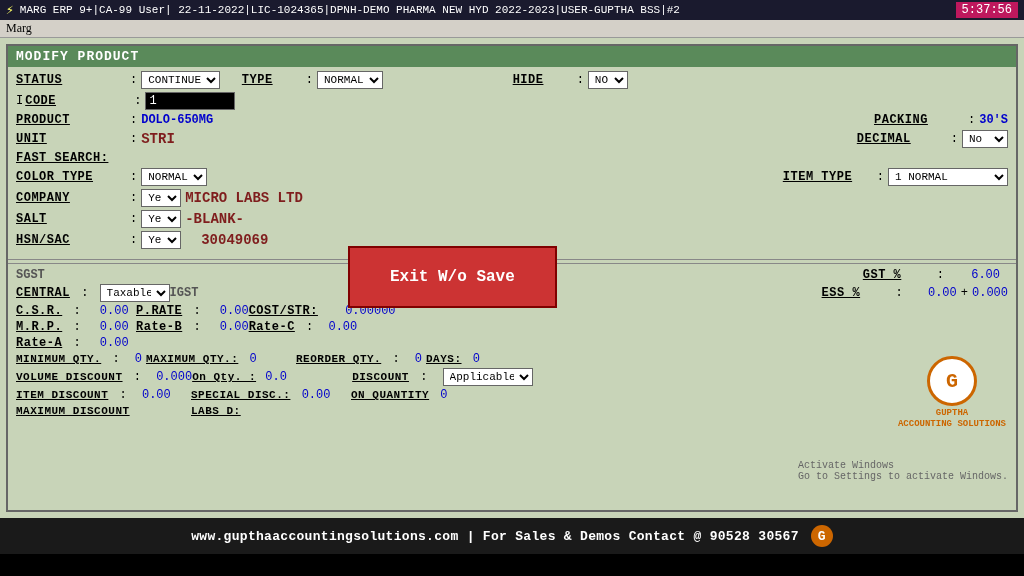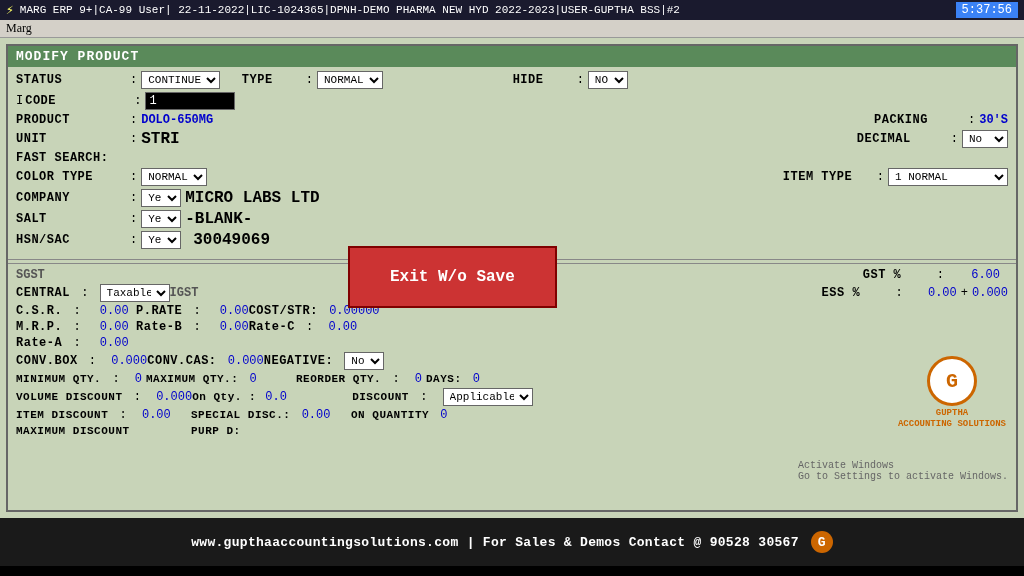--- a/index.html
+++ b/index.html
@@ -60,26 +60,27 @@
       margin-bottom: 3px;
       font-size: 12px;
     }
 
     .label {
       color: #000;
       font-weight: bold;
       font-size: 12px;
       min-width: 110px;
       letter-spacing: 0.5px;
+      text-decoration: underline;
     }
 
     .colon { margin: 0 4px; color: #000; }
 
     .value-text { color: #0000cc; font-weight: bold; font-size: 12px; }
-    .value-black { color: #000000; font-weight: bold; font-size: 16px; }
+    .value-black { color: #7f1d1d; font-weight: bold; font-size: 14px; }
     .value-num { color: #0000cc; font-size: 12px; }
 
     select.form-select {
       background: #fff;
       border: 1px solid #666;
       font-size: 11px;
       padding: 0 2px;
       height: 18px;
       font-family: 'Courier New', monospace;
     }
@@ -166,34 +167,34 @@
       font-weight: bold;
       margin-top: 2px;
       line-height: 1.2;
       text-align: center;
     }
 
     
     #footer {
       background: #1a1a1a;
       color: #fff;
-      height: 48px;
+      height: 36px;
       display: flex;
       align-items: center;
       justify-content: center;
       font-size: 13px;
       font-weight: bold;
       letter-spacing: 0.3px;
       text-align: center;
     }
 
     #time-display {
       color: #fff;
       font-size: 12px;
-      background: #3b82f6;
+      background: #be185d;
       padding: 1px 6px;
     }
 
     .activate-overlay {
       position: absolute;
       right: 8px;
       bottom: 28px;
       font-size: 10px;
       color: #666;
     }
@@ -305,21 +306,21 @@
         </select>
         <span class="value-black" style="margin-left:4px;">-BLANK-</span>
       </div>
 
       <div class="form-row">
         <span class="label">HSN/SAC</span>
         <span class="colon">:</span>
         <select class="form-select" style="width:40px;">
           <option>Yes</option>
         </select>
-        <span class="value-black" style="margin-left:12px;">30049069</span>
+        <span class="value-black" style="margin-left:20px;">30049069</span>
       </div>
 
     </div>
 
     <hr class="divider-line">
 
     <div id="bottom-section">
 
       <div class="grid-row">
         <span class="col2" style="color:#555;font-weight:bold;">
@@ -354,21 +355,21 @@
           <span class="colon">:</span>
           <span class="value-num" style="margin-left:8px;">0.00</span>
         </span>
         <span class="col3">
           <span class="label">P.RATE</span>
           <span class="colon">:</span>
           <span class="value-num" style="margin-left:8px;">0.00</span>
         </span>
         <span class="col4">
           <span class="label">COST/STR:</span>
-          <span class="value-num" style="margin-left:4px;">0.00000</span>
+          <span class="value-num" style="margin-left:20px;">0.00000</span>
         </span>
       </div>
 
       <div class="grid-row">
         <span class="col1">
           <span class="label">M.R.P.</span>
           <span class="colon">:</span>
           <span class="value-num" style="margin-left:8px;">0.00</span>
         </span>
         <span class="col3">
@@ -384,35 +385,20 @@
       </div>
 
       <div class="grid-row">
         <span class="col1">
           <span class="label">Rate-A</span>
           <span class="colon">:</span>
           <span class="value-num" style="margin-left:8px;">0.00</span>
         </span>
       </div>
 
-      <div class="grid-row">
-        <span class="col1">
-          <span class="label">CONV.BOX</span>
-          <span class="colon">:</span>
-          <span class="value-num" style="margin-left:4px;">0.000</span>
-        </span>
-        <span class="col3">
-          <span class="label">CONV.CAS:</span>
-          <span class="value-num" style="margin-left:4px;">0.000</span>
-        </span>
-        <span class="col4">
-          <span class="label">NEGATIVE:</span>
-          <select class="form-select" style="width:40px;margin-left:4px;"><option>No</option></select>
-        </span>
-      </div>
 
       <div class="grid-row">
         <span style="min-width:130px;">
           <span class="label" style="font-size:11px;">MINIMUM QTY.</span>
           <span class="colon">:</span>
           <span class="value-num" style="margin-left:4px;">0</span>
         </span>
         <span style="min-width:150px;">
           <span class="label" style="font-size:11px;">MAXIMUM QTY.:</span>
           <span class="value-num" style="margin-left:4px;">0</span>
@@ -459,21 +445,21 @@
           <span class="label" style="font-size:11px;">ON QUANTITY</span>
           <span class="value-num" style="margin-left:4px;">0</span>
         </span>
       </div>
 
       <div class="grid-row">
         <span style="min-width:175px;">
           <span class="label" style="font-size:11px;">MAXIMUM DISCOUNT</span>
         </span>
         <span>
-          <span class="label" style="font-size:11px;">PURP D:</span>
+          <span class="label" style="font-size:11px;">LABS D:</span>
         </span>
       </div>
 
     </div>
 
     <div id="exit-dialog">
       <span>Exit W/o Save</span>
     </div>
 
     <div id="guptha-logo">

